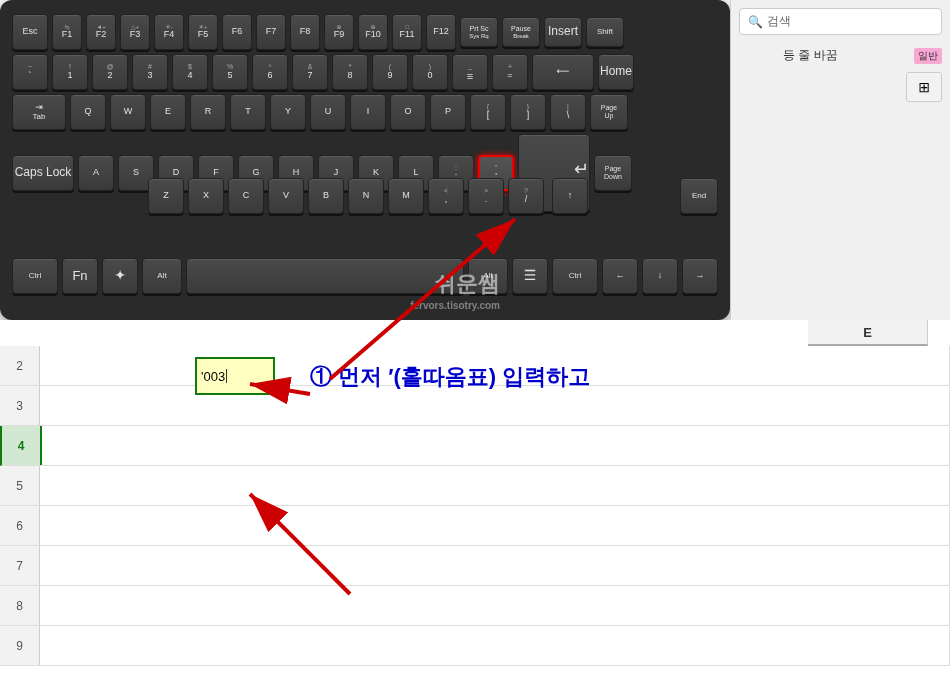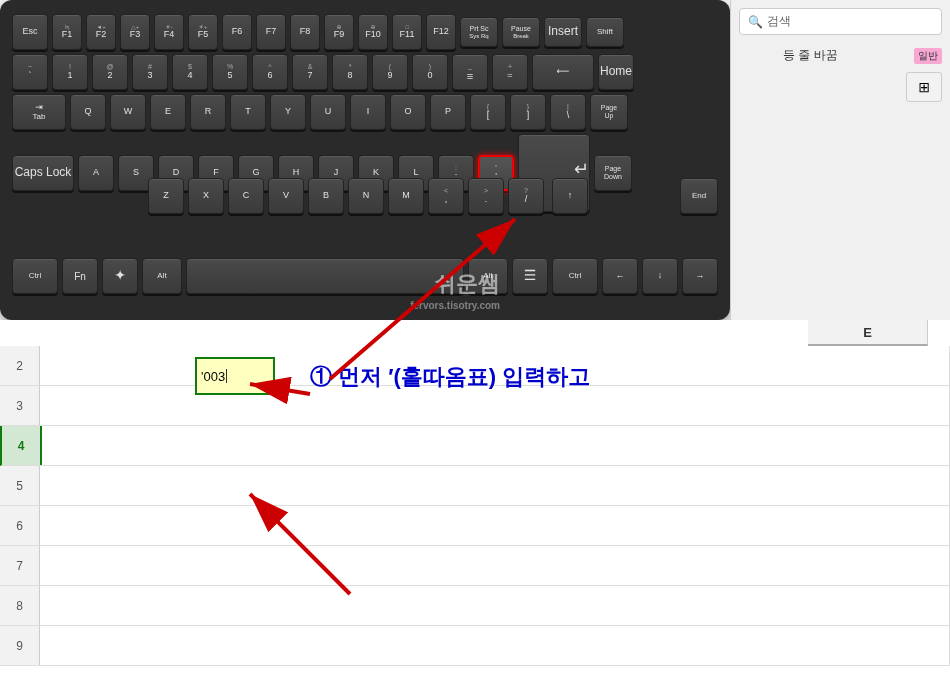--- a/index.html
+++ b/index.html
@@ -433,21 +433,21 @@
         <span style="font-size:7px;color:#aaa">?</span>
         <span>/</span>
       </div>
     <div class="key" style="margin-left:4px;">↑</div>
 
     <div class="key" style="font-size:8px; min-width:38px; position:absolute; right:12px;">End</div>
   </div>
 
   <div class="kbd-row" style="margin-top:44px;">
     <div class="key wide-ctrl" style="font-size:8px;">Ctrl</div>
-    <div class="key" style="font-size:10px;">Fn</div>
+    <div class="key" style="font-size:13px;">Fn</div>
     <div class="key" style="font-size:14px;">✦</div>
     <div class="key wide-alt" style="font-size:8px;">Alt</div>
     <div class="key wide-space"></div>
     <div class="key wide-alt" style="font-size:8px;">Alt</div>
     <div class="key" style="font-size:14px;">☰</div>
     <div class="key wide-ctrl" style="font-size:8px;">Ctrl</div>
     <div class="key">←</div>
     <div class="key">↓</div>
     <div class="key">→</div>
   </div>

